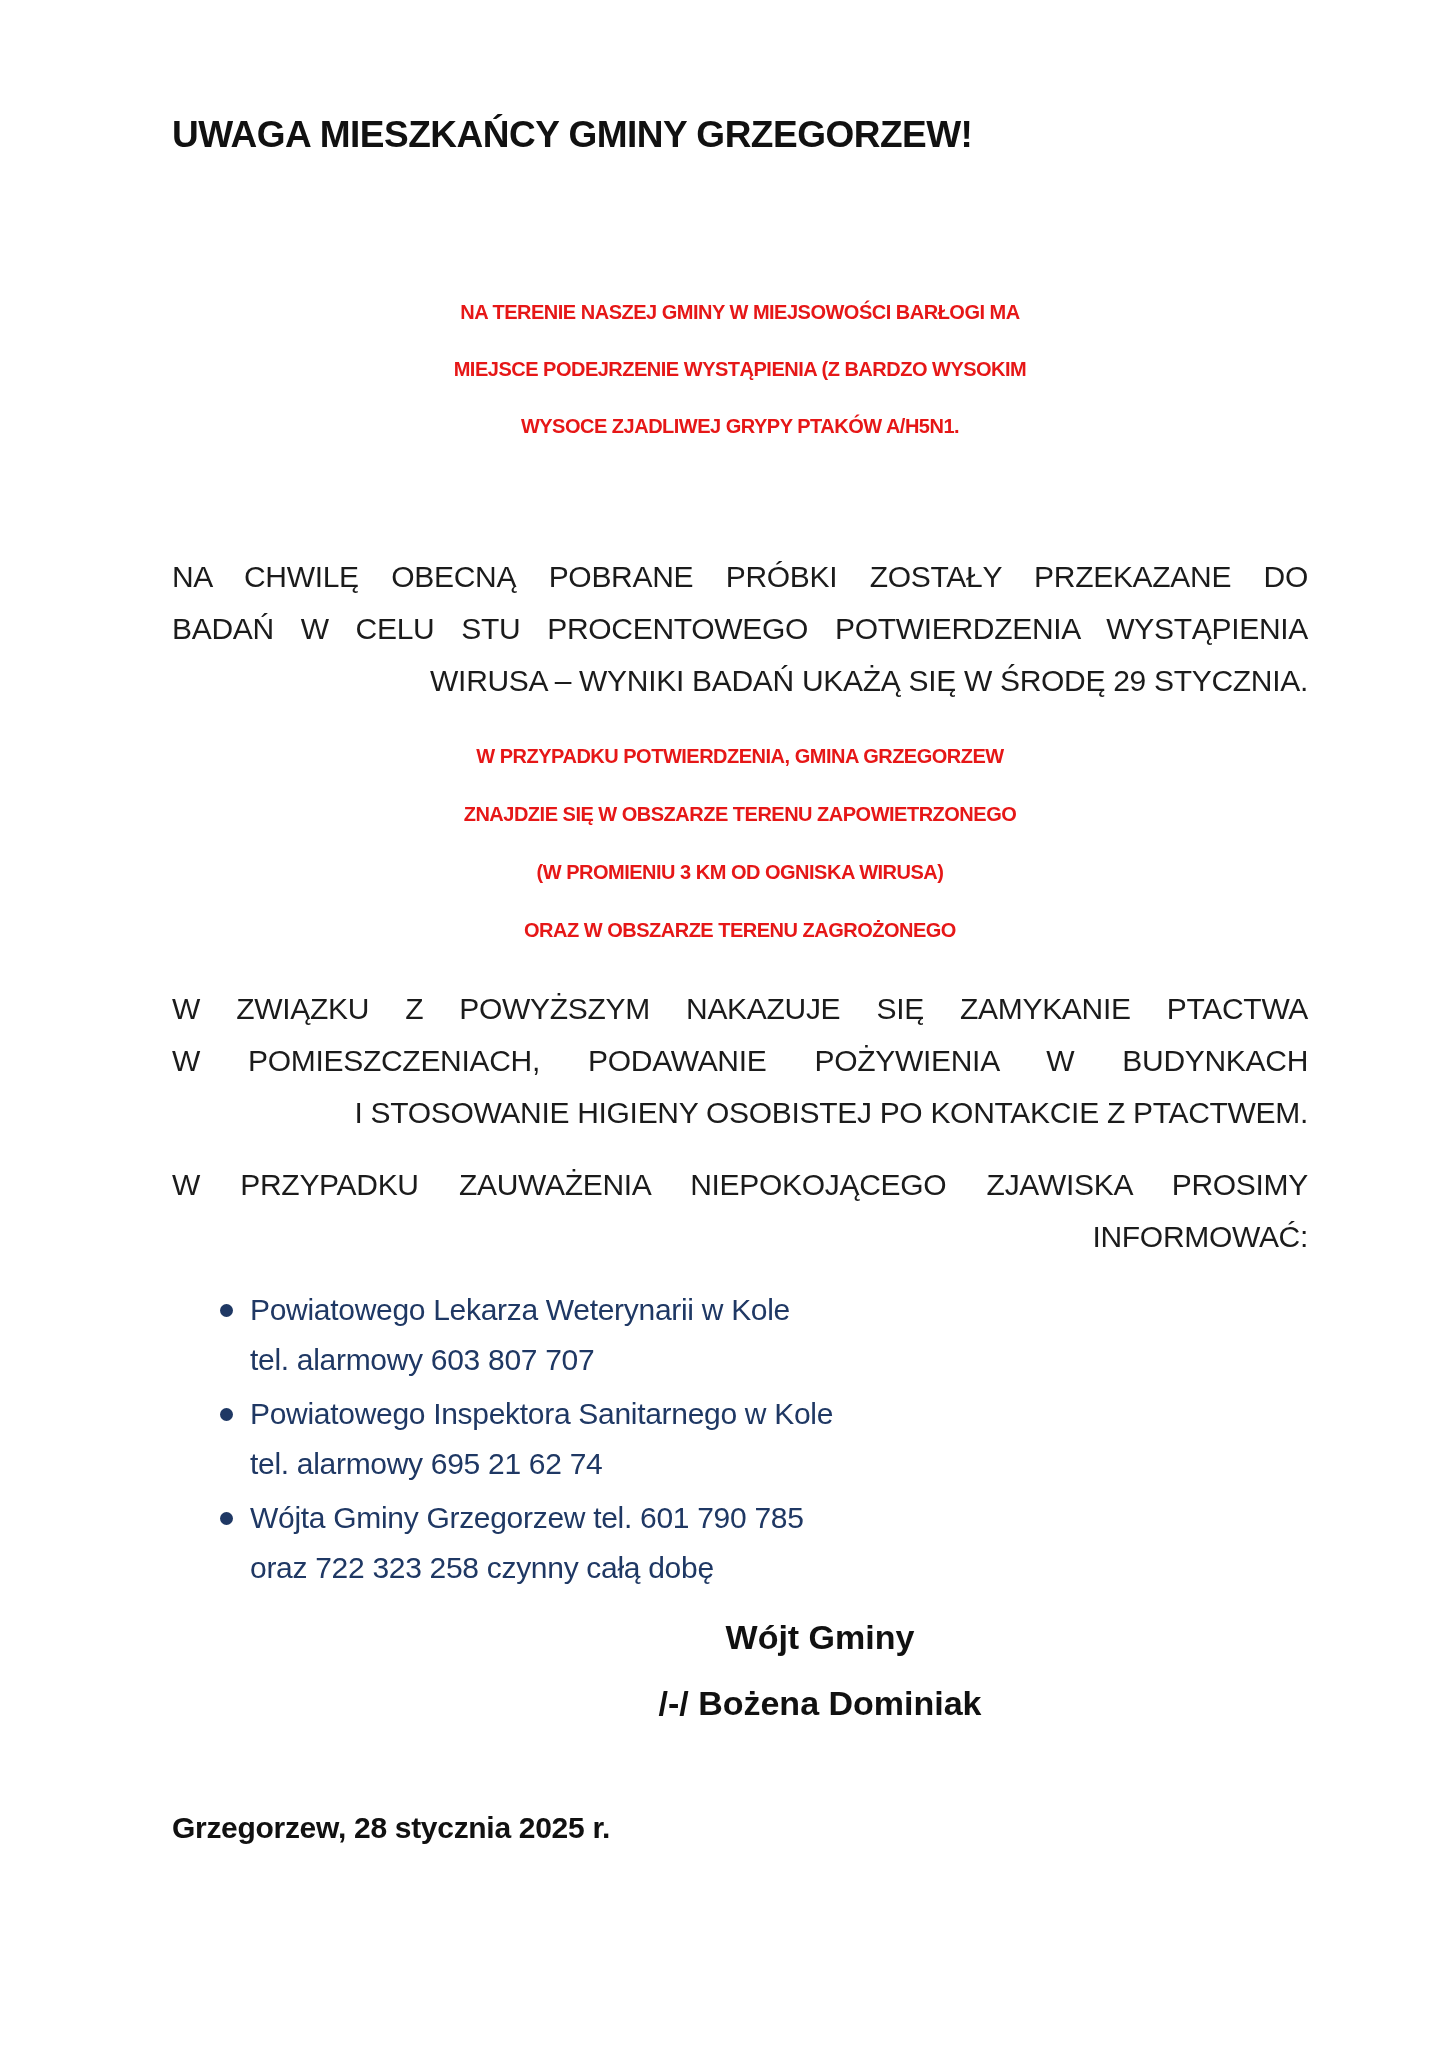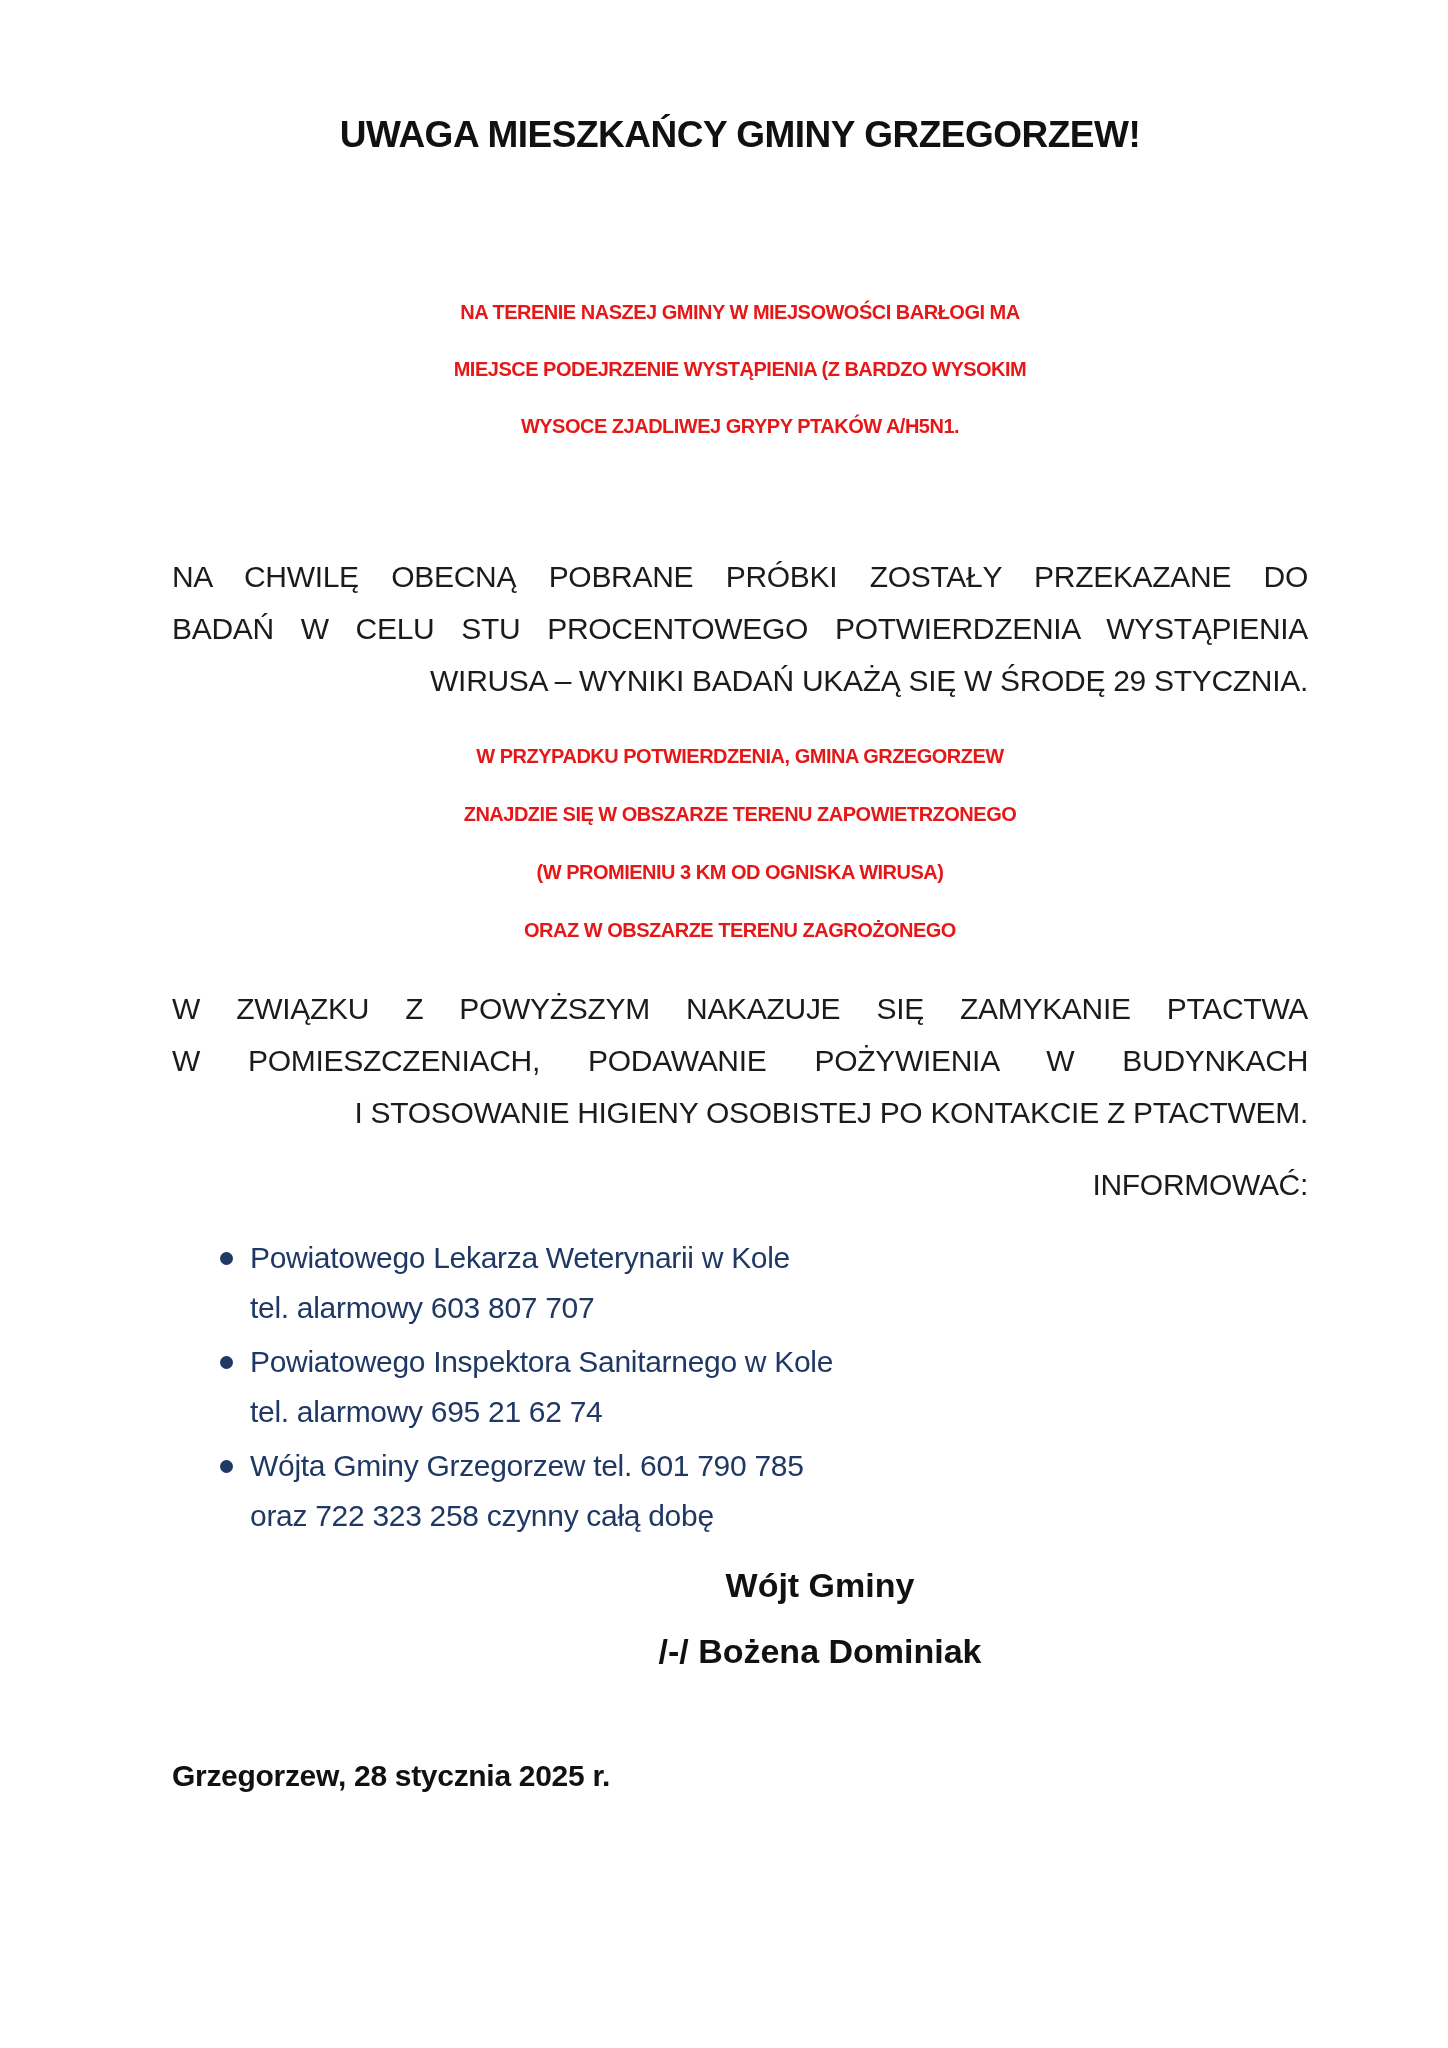--- a/index.html
+++ b/index.html
@@ -21,21 +21,20 @@
     box-sizing: border-box;
     overflow: hidden;
     font-family: "Liberation Sans", sans-serif;
     color: var(--ink);
   }
   .content {
     padding: 0 140px 0 172px;
   }
   .title {
     margin-top: 112px;
-    text-align: center;
     font-size: 37px;
     font-weight: bold;
     line-height: 46px;
     letter-spacing: -0.5px;
     color: #111111;
   }
   .alert-block .line,
   .zones-block .line {
     text-align: center;
     font-size: 20px;
@@ -134,20 +133,21 @@
       <div class="line">ORAZ W OBSZARZE TERENU ZAGROŻONEGO</div>
     </div>
 
     <div class="para p2">
       <div class="jline">W ZWIĄZKU Z POWYŻSZYM NAKAZUJE SIĘ ZAMYKANIE PTACTWA</div>
       <div class="jline">W POMIESZCZENIACH, PODAWANIE POŻYWIENIA W BUDYNKACH</div>
       <div class="jlast">I STOSOWANIE HIGIENY OSOBISTEJ PO KONTAKCIE Z PTACTWEM.</div>
     </div>
 
     <div class="para p3">
+      <div class="jline">W PRZYPADKU ZAUWAŻENIA NIEPOKOJĄCEGO ZJAWISKA PROSIMY</div>
       <div class="jlast">INFORMOWAĆ:</div>
     </div>
 
     <ul class="contacts">
       <li>
         <span class="bullet-dot"></span>
         <div>Powiatowego Lekarza Weterynarii w Kole</div>
         <div>tel. alarmowy 603 807 707</div>
       </li>
       <li>

